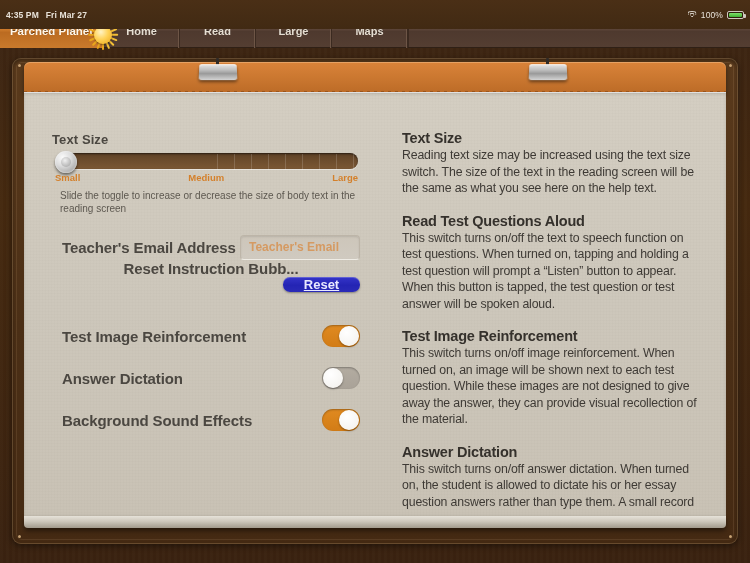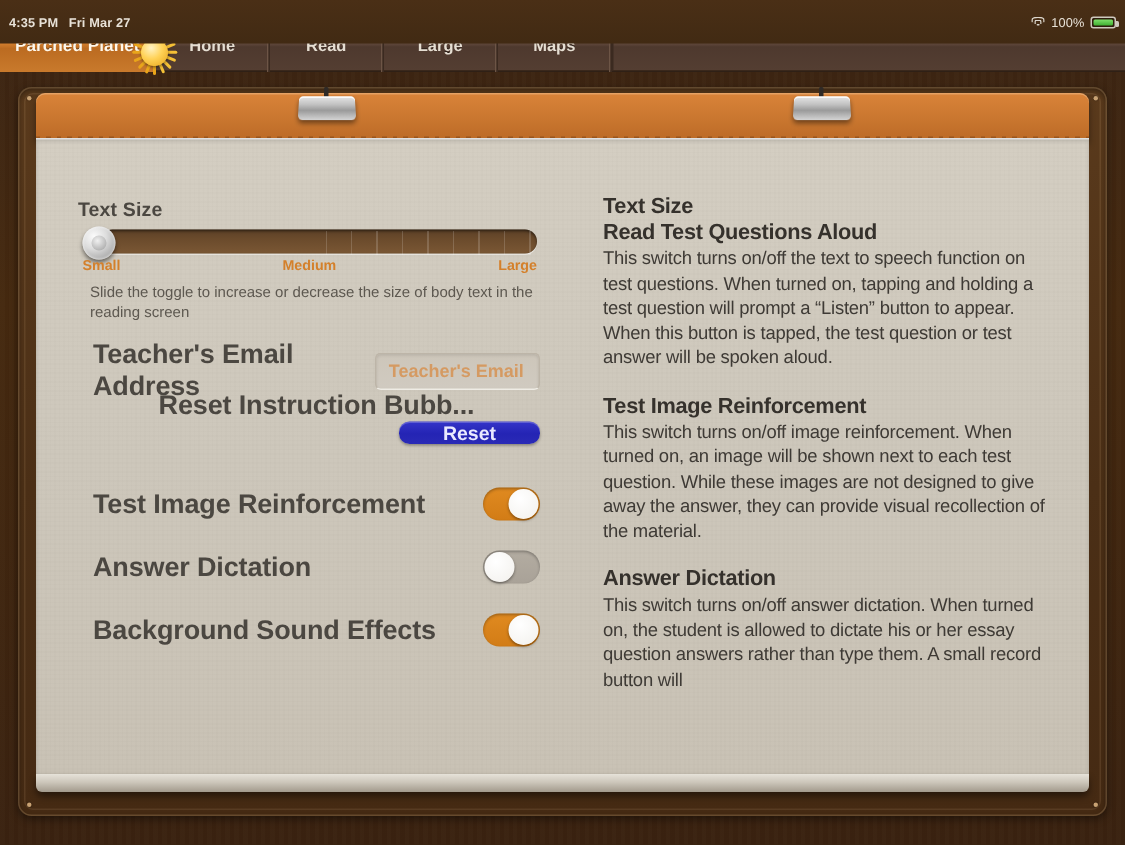--- a/index.html
+++ b/index.html
@@ -129,35 +129,35 @@
     background:radial-gradient(circle at 35% 30%,#fbfbfb 0%,#dcdcdc 40%,#aeaeae 75%,#8e8e8e 100%);
     box-shadow:0 2px 3px rgba(0,0,0,.5), inset 0 0 2px rgba(255,255,255,.9);}
   .knob:after{content:"";position:absolute;left:6px;top:6px;width:10px;height:10px;border-radius:50%;
     background:radial-gradient(circle at 40% 35%,#f0f0f0,#9d9d9d);}
   .slider-labels{position:absolute;left:3px;top:40px;width:303px;
     display:flex;justify-content:space-between;color:#d4802b;font-size:9.5px;font-weight:bold;}
   .slider-help{position:absolute;left:8px;top:57px;width:300px;text-align:left;
     color:#5d5850;font-size:10px;line-height:13px;}
 
   .row{position:absolute;left:10px;width:298px;height:30px;display:flex;align-items:center;}
-  .row .lbl{font-size:18px;font-weight:bold;color:#4b4741;letter-spacing:-.1px;}
+  .row .lbl{font-size:15px;font-weight:bold;color:#4b4741;letter-spacing:-.1px;}
   .row .ctl{margin-left:auto;}
 
   .email-input{width:120px;height:25px;border-radius:4px;
     background:linear-gradient(180deg,#cdc6ba,#d0cac0);
     border:1px solid #bdb5a8;border-bottom:1px solid #efece5;
     display:flex;align-items:center;padding:0 8px;
     color:#d59a62;font-size:12px;font-weight:bold;
     box-shadow:inset 0 1px 2px rgba(0,0,0,.10);}
-  .reset-btn{width:94px;height:33px;border-radius:7px;
+  .reset-btn{width:77px;height:33px;border-radius:7px;
     background:linear-gradient(180deg,#3535c9 0%,#2424b4 55%,#2a2ab6 100%);
     color:#e9e9ff;font-size:13px;font-weight:bold;
     display:flex;align-items:center;justify-content:center;
     box-shadow:0 1px 2px rgba(0,0,0,.35), inset 0 1px 0 rgba(255,255,255,.22);
-    border:none;cursor:pointer;font-family:inherit;}
+    border:none;cursor:pointer;font-family:inherit;text-decoration:underline;}
 
   .switch{width:38px;height:22px;border-radius:11px;position:relative;
     box-shadow:inset 0 1px 2px rgba(0,0,0,.3);}
   .switch.on{background:linear-gradient(180deg,#e08a20,#d27c16);}
   .switch.off{background:linear-gradient(180deg,#b3aca1,#a9a298);}
   .switch .thumb{position:absolute;top:1px;width:20px;height:20px;border-radius:50%;
     background:radial-gradient(circle at 38% 32%,#ffffff,#f2f0ec);
     box-shadow:0 1px 2px rgba(0,0,0,.42);}
   .switch.on .thumb{right:1px;}
   .switch.off .thumb{left:1px;}
@@ -287,20 +287,21 @@
         <span class="lbl">Background Sound Effects</span>
         <span class="ctl switch on">
           <span class="thumb"></span>
         </span>
       </div>
 
     </div>
 
     <div id="right">
       <div class="help-h">Text Size</div>
+      <div class="help-p">Reading text size may be increased using the text size switch. The size of the text in the reading screen will be the same as what you see here on the help text.</div>
 
       <div class="help-h">Read Test Questions Aloud</div>
       <div class="help-p">This switch turns on/off the text to speech function on test questions. When turned on, tapping and holding a test question will prompt a “Listen” button to appear.  When this button is tapped, the test question or test answer will be spoken aloud.</div>
 
       <div class="help-h">Test Image Reinforcement</div>
       <div class="help-p">This switch turns on/off image reinforcement. When turned on, an image will be shown next to each test question. While these images are not designed to give away the answer, they can provide visual recollection of the material.</div>
 
       <div class="help-h">Answer Dictation</div>
       <div class="help-p">This switch turns on/off answer dictation. When turned on, the student is allowed to dictate his or her essay question answers rather than type them. A small record button will</div>
     </div>

